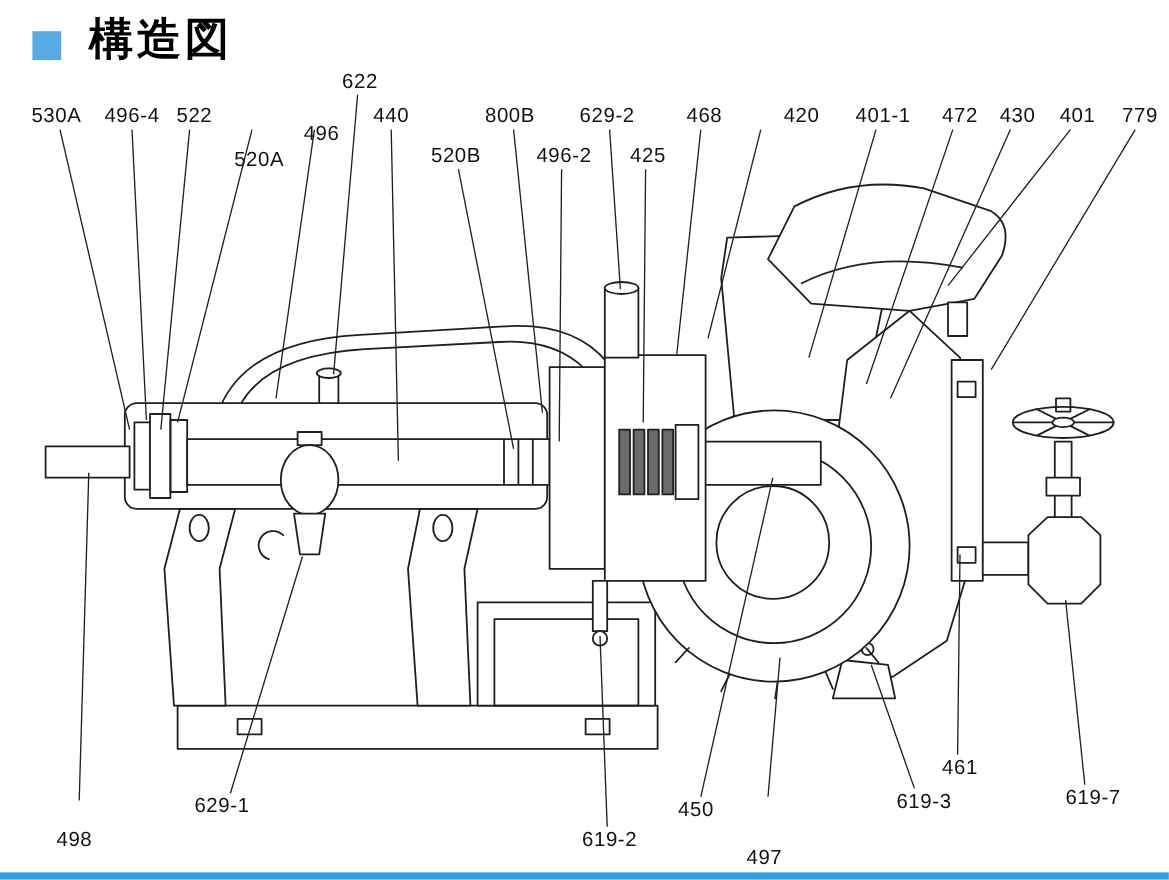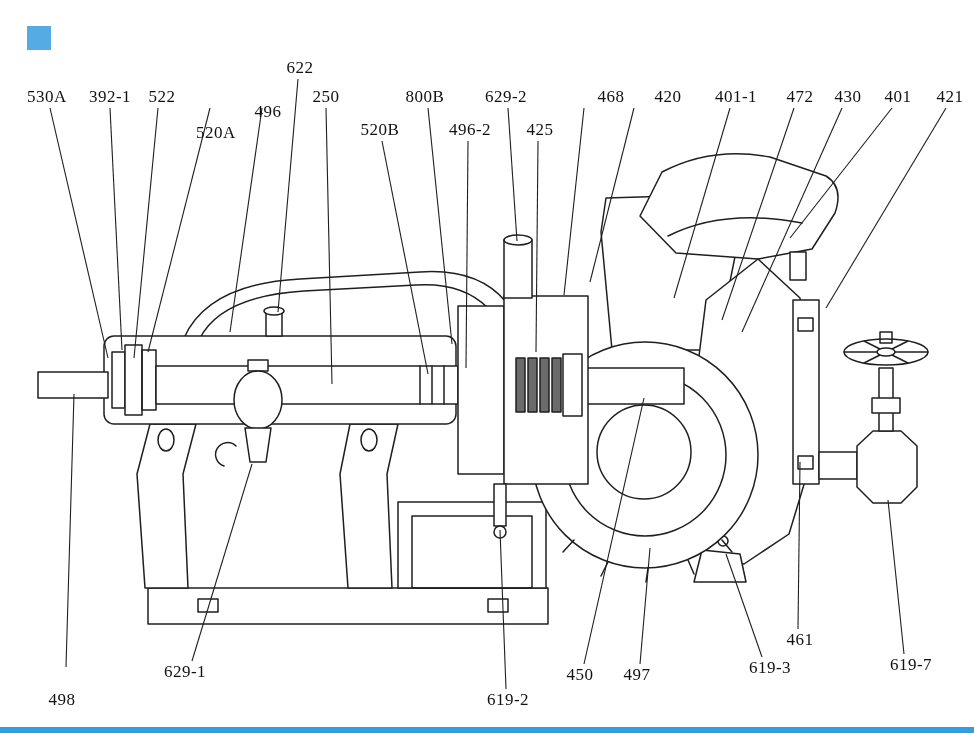--- a/index.html
+++ b/index.html
@@ -16,37 +16,38 @@
   }
   .page-title{
     position:absolute;left:74px;top:8px;margin:0;
     font-size:37px;font-weight:bold;color:#000;letter-spacing:3px;
     font-family:"Liberation Sans","DejaVu Sans",sans-serif;
   }
   .diagram{position:absolute;inset:0;}
   .diagram svg{position:absolute;left:0;top:0;}
   .part-label{
     position:absolute;transform:translate(-50%,-50%);
-    font-family:Liberation Serif, serif;
+    font-family:Liberation Sans, sans-serif;
     font-size:17px;color:var(--label-ink,#111);white-space:nowrap;
     letter-spacing:0.5px;
   }
   #leaders line{stroke:var(--ink,#1f1f1f);stroke-width:1.1;}
   .bottom-bar{
     position:absolute;left:0;bottom:0;width:100%;height:6px;
     background:var(--bar,#2f9fe3);
   }
 </style>
 </head>
 <body>
 
 <div class="page">
 
   <div class="header">
     <span class="bullet"></span>
+    <h1 class="page-title">構造図</h1>
   </div>
 
   <div class="diagram">
     <svg width="974" height="733" viewBox="0 0 974 733" aria-hidden="true">
       <g id="art" fill="#ffffff" stroke="#1f1f1f" stroke-width="1.5" stroke-linejoin="round" stroke-linecap="round">
 
         <rect x="148" y="588" width="400" height="36"></rect>
         <rect x="198" y="599" width="20" height="13" fill="none"></rect>
         <rect x="488" y="599" width="20" height="13" fill="none"></rect>
 
@@ -148,43 +149,43 @@
           <line x1="506" y1="689" x2="500" y2="530"></line>
           <line x1="584" y1="664" x2="644" y2="398"></line>
           <line x1="640" y1="664" x2="650" y2="548"></line>
           <line x1="762" y1="657" x2="726" y2="554"></line>
           <line x1="798" y1="629" x2="800" y2="462"></line>
           <line x1="904" y1="654" x2="888" y2="500"></line>
         </g>
     </svg>
     <div id="labels">
         <div class="part-label" style="left: 47px; top: 97px;">530A</div>
-        <div class="part-label" style="left: 110px; top: 97px;">392-1</div>
+        <div class="part-label" style="left: 110px; top: 97px;">496-4</div>
         <div class="part-label" style="left: 162px; top: 97px;">522</div>
         <div class="part-label" style="left: 216px; top: 97px; margin-top: 36px;">520A</div>
         <div class="part-label" style="left: 268px; top: 112px;">496</div>
         <div class="part-label" style="left: 300px; top: 68px;">622</div>
-        <div class="part-label" style="left: 326px; top: 97px;">250</div>
+        <div class="part-label" style="left: 326px; top: 97px;">440</div>
         <div class="part-label" style="left: 380px; top: 130px;">520B</div>
         <div class="part-label" style="left: 425px; top: 97px;">800B</div>
         <div class="part-label" style="left: 470px; top: 130px;">496-2</div>
         <div class="part-label" style="left: 506px; top: 97px;">629-2</div>
         <div class="part-label" style="left: 540px; top: 130px;">425</div>
-        <div class="part-label" style="left: 587px; top: 97px; margin-left: 24px;">468</div>
+        <div class="part-label" style="left: 587px; top: 97px;">468</div>
         <div class="part-label" style="left: 668px; top: 97px;">420</div>
         <div class="part-label" style="left: 736px; top: 97px;">401-1</div>
         <div class="part-label" style="left: 800px; top: 97px;">472</div>
         <div class="part-label" style="left: 848px; top: 97px;">430</div>
         <div class="part-label" style="left: 898px; top: 97px;">401</div>
-        <div class="part-label" style="left: 950px; top: 97px;">421</div>
+        <div class="part-label" style="left: 950px; top: 97px;">779</div>
         <div class="part-label" style="left: 62px; top: 700px;">498</div>
         <div class="part-label" style="left: 185px; top: 672px; text-align: right;">629-1</div>
         <div class="part-label" style="left: 508px; top: 700px;">619-2</div>
         <div class="part-label" style="left: 580px; top: 675px;">450</div>
-        <div class="part-label" style="left: 637px; top: 675px;">497</div>
+        <div class="part-label" style="left: 637px; top: 715px;">497</div>
         <div class="part-label" style="left: 770px; top: 668px;">619-3</div>
         <div class="part-label" style="left: 800px; top: 640px;">461</div>
         <div class="part-label" style="left: 911px; top: 665px;">619-7</div>
       </div>
   </div>
 
   <div class="bottom-bar"></div>
 
 </div>
 

